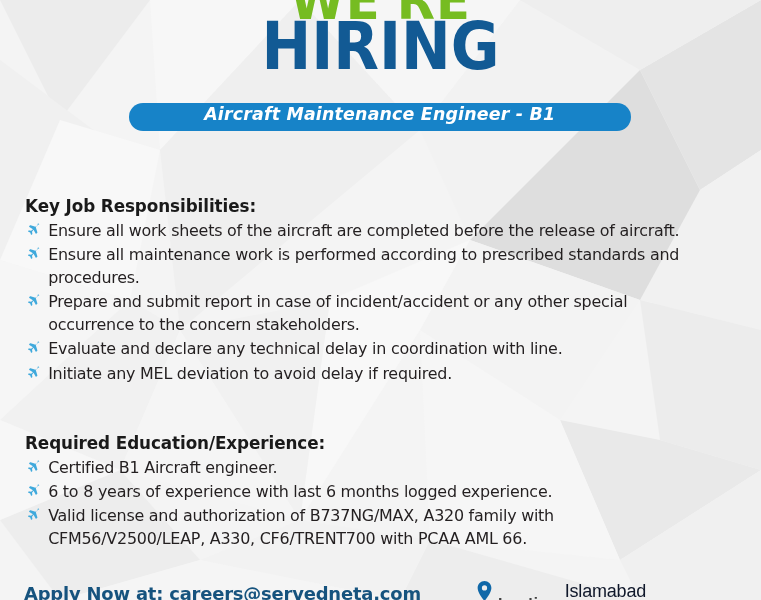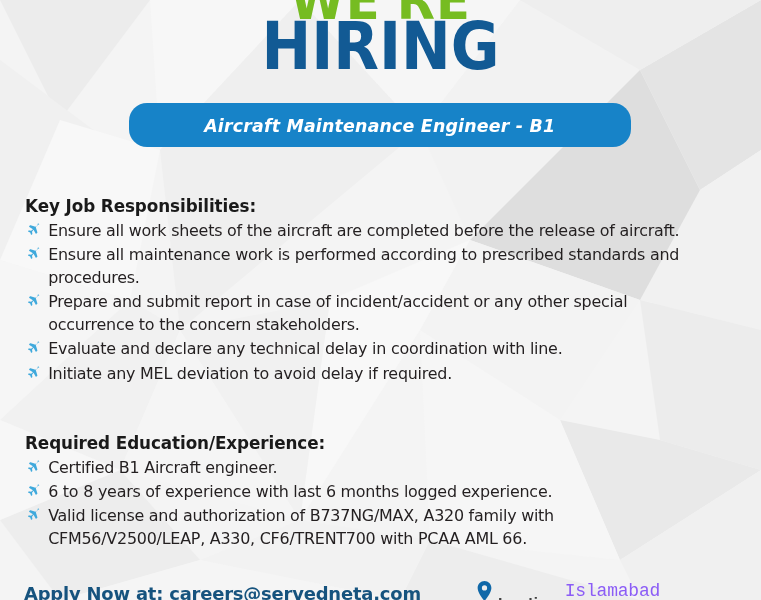--- a/index.html
+++ b/index.html
@@ -54,25 +54,25 @@
     color:#125a94;
     line-height:1;
     transform:scaleX(0.90);
   }
 
   .role-banner {
     position:absolute;
     top:103px;
     left:129px;
     width:502px;
-    height:44px;
+    height:28px;
     background:#1783c8;
     border-radius:18px;
     display:flex;
-    align-items:center;
+    align-items:flex-start;
     justify-content:center;
   }
   .role-banner-label {
     color:#ffffff;
     font-family:"DejaVu Sans", sans-serif;
     font-weight:bold;
     font-style:italic;
     font-size:18.5px;
     letter-spacing:0.2px;
     transform:scaleX(0.94);
@@ -151,23 +151,23 @@
   .pin-icon svg { display:block; width:15px; height:20px; }
   .location-label {
     font-family:"DejaVu Sans", sans-serif;
     font-weight:bold;
     font-size:12px;
     color:#404040;
     letter-spacing:-0.2px;
     margin-top:24px;
   }
   .location-value {
-    font-family:Liberation Mono, monospace;
+    font-family:Liberation Sans, sans-serif;
     font-size:18px;
-    color:#8b5cf6;
+    color:#0f172a;
     letter-spacing:-0.2px;
   }
 </style>
 </head>
 <body>
 
 <div id="poster">
 
   <svg id="bg" viewBox="0 0 761 600" preserveAspectRatio="none" aria-hidden="true">
     <rect x="0" y="0" width="761" height="600" fill="#f4f4f4"></rect>

